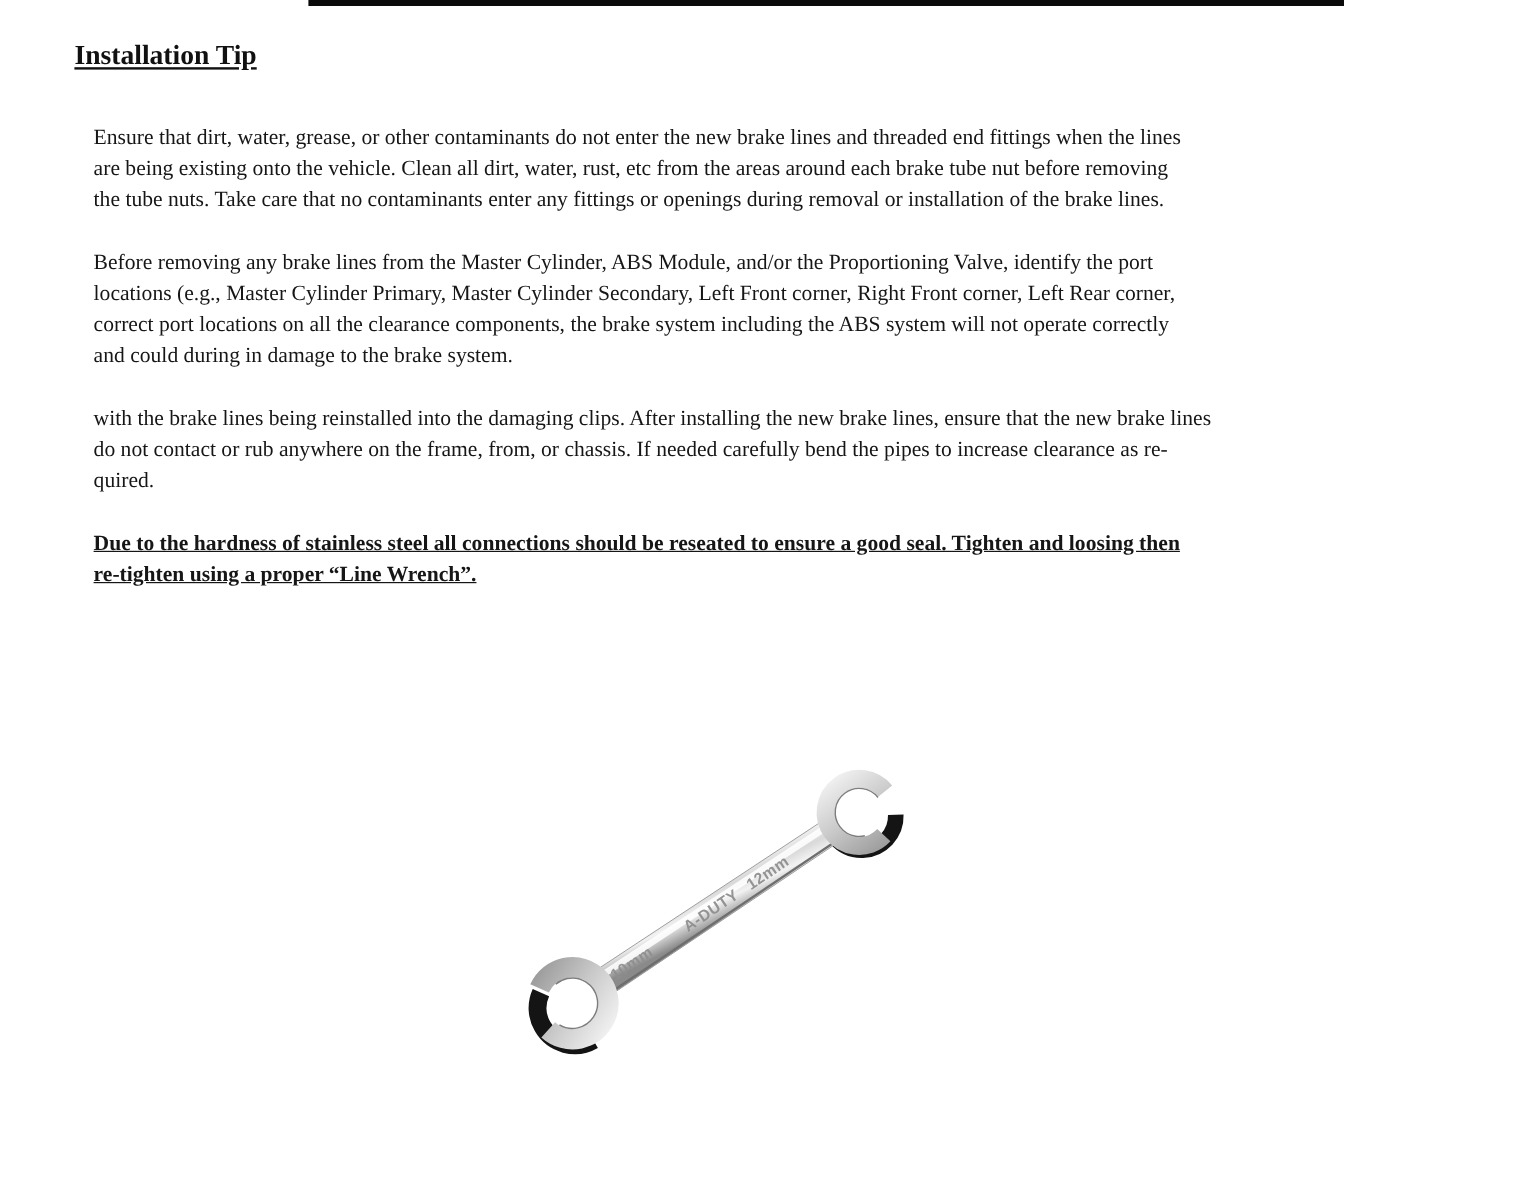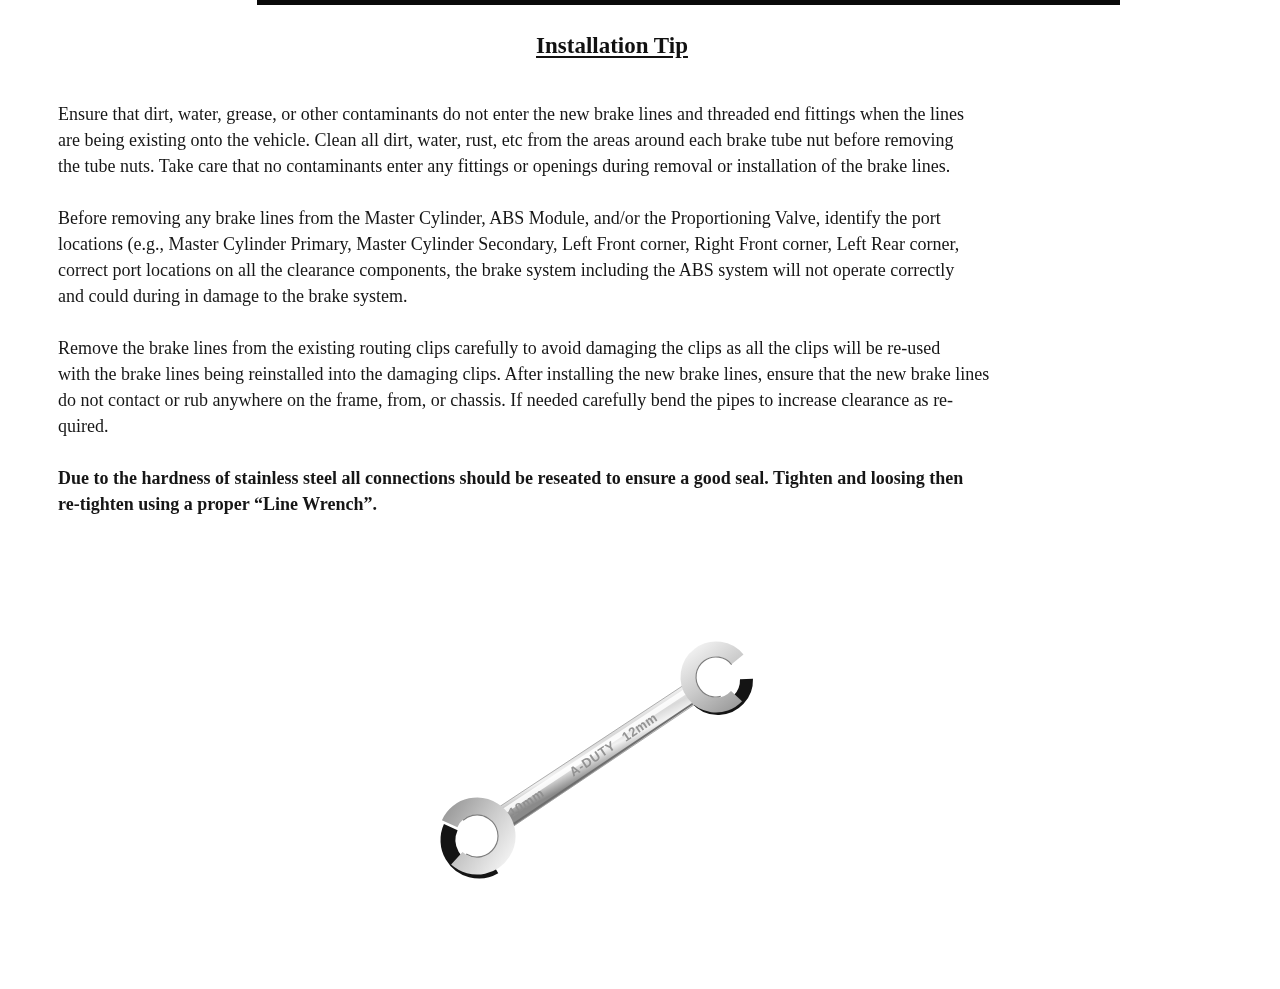--- a/index.html
+++ b/index.html
@@ -22,44 +22,45 @@
     width: 863px;
     height: 5px;
     background: #0a0a0a;
   }
   .title {
     position: absolute;
     top: 33px;
     left: 62px;
     width: 1100px;
     margin: 0;
-    text-align: center;
+    text-align: left;
     font-size: 23px;
     font-weight: bold;
     text-decoration: underline;
     text-decoration-thickness: 2px;
     text-underline-offset: 3px;
     color: #111111;
   }
   .content {
     position: absolute;
-    left: 58px;
+    left: 78px;
     top: 101px;
     width: 1160px;
   }
   .paragraph {
     margin: 0 0 26px 0;
   }
   .line {
     line-height: 26px;
     font-size: 18px;
     white-space: nowrap;
   }
   .paragraph.bold .line {
     font-weight: bold;
+    text-decoration: underline;
   }
   .wrench-figure {
     position: absolute;
     left: 418px;
     top: 622px;
     width: 355px;
     height: 260px;
   }
   svg text.engraving {
     font-family: "Liberation Sans", "DejaVu Sans", sans-serif;
@@ -83,21 +84,20 @@
       <div class="line">are being existing onto the vehicle. Clean all dirt, water, rust, etc from the areas around each brake tube nut before removing</div>
       <div class="line">the tube nuts. Take care that no contaminants enter any fittings or openings during removal or installation of the brake lines.</div>
     </div>
     <div class="paragraph">
       <div class="line">Before removing any brake lines from the Master Cylinder, ABS Module, and/or the Proportioning Valve, identify the port</div>
       <div class="line">locations (e.g., Master Cylinder Primary, Master Cylinder Secondary, Left Front corner, Right Front corner, Left Rear corner,</div>
       <div class="line">correct port locations on all the clearance components, the brake system including the ABS system will not operate correctly</div>
       <div class="line">and could during in damage to the brake system.</div>
     </div>
     <div class="paragraph">
-      <div class="line">Remove the brake lines from the existing routing clips carefully to avoid damaging the clips as all the clips will be re-used</div>
       <div class="line">with the brake lines being reinstalled into the damaging clips. After installing the new brake lines, ensure that the new brake lines</div>
       <div class="line">do not contact or rub anywhere on the frame, from, or chassis. If needed carefully bend the pipes to increase clearance as re-</div>
       <div class="line">quired.</div>
     </div>
     <div class="paragraph bold">
       <div class="line">Due to the hardness of stainless steel all connections should be reseated to ensure a good seal. Tighten and loosing then</div>
       <div class="line">re-tighten using a proper “Line Wrench”.</div>
     </div>
   </div>
 

